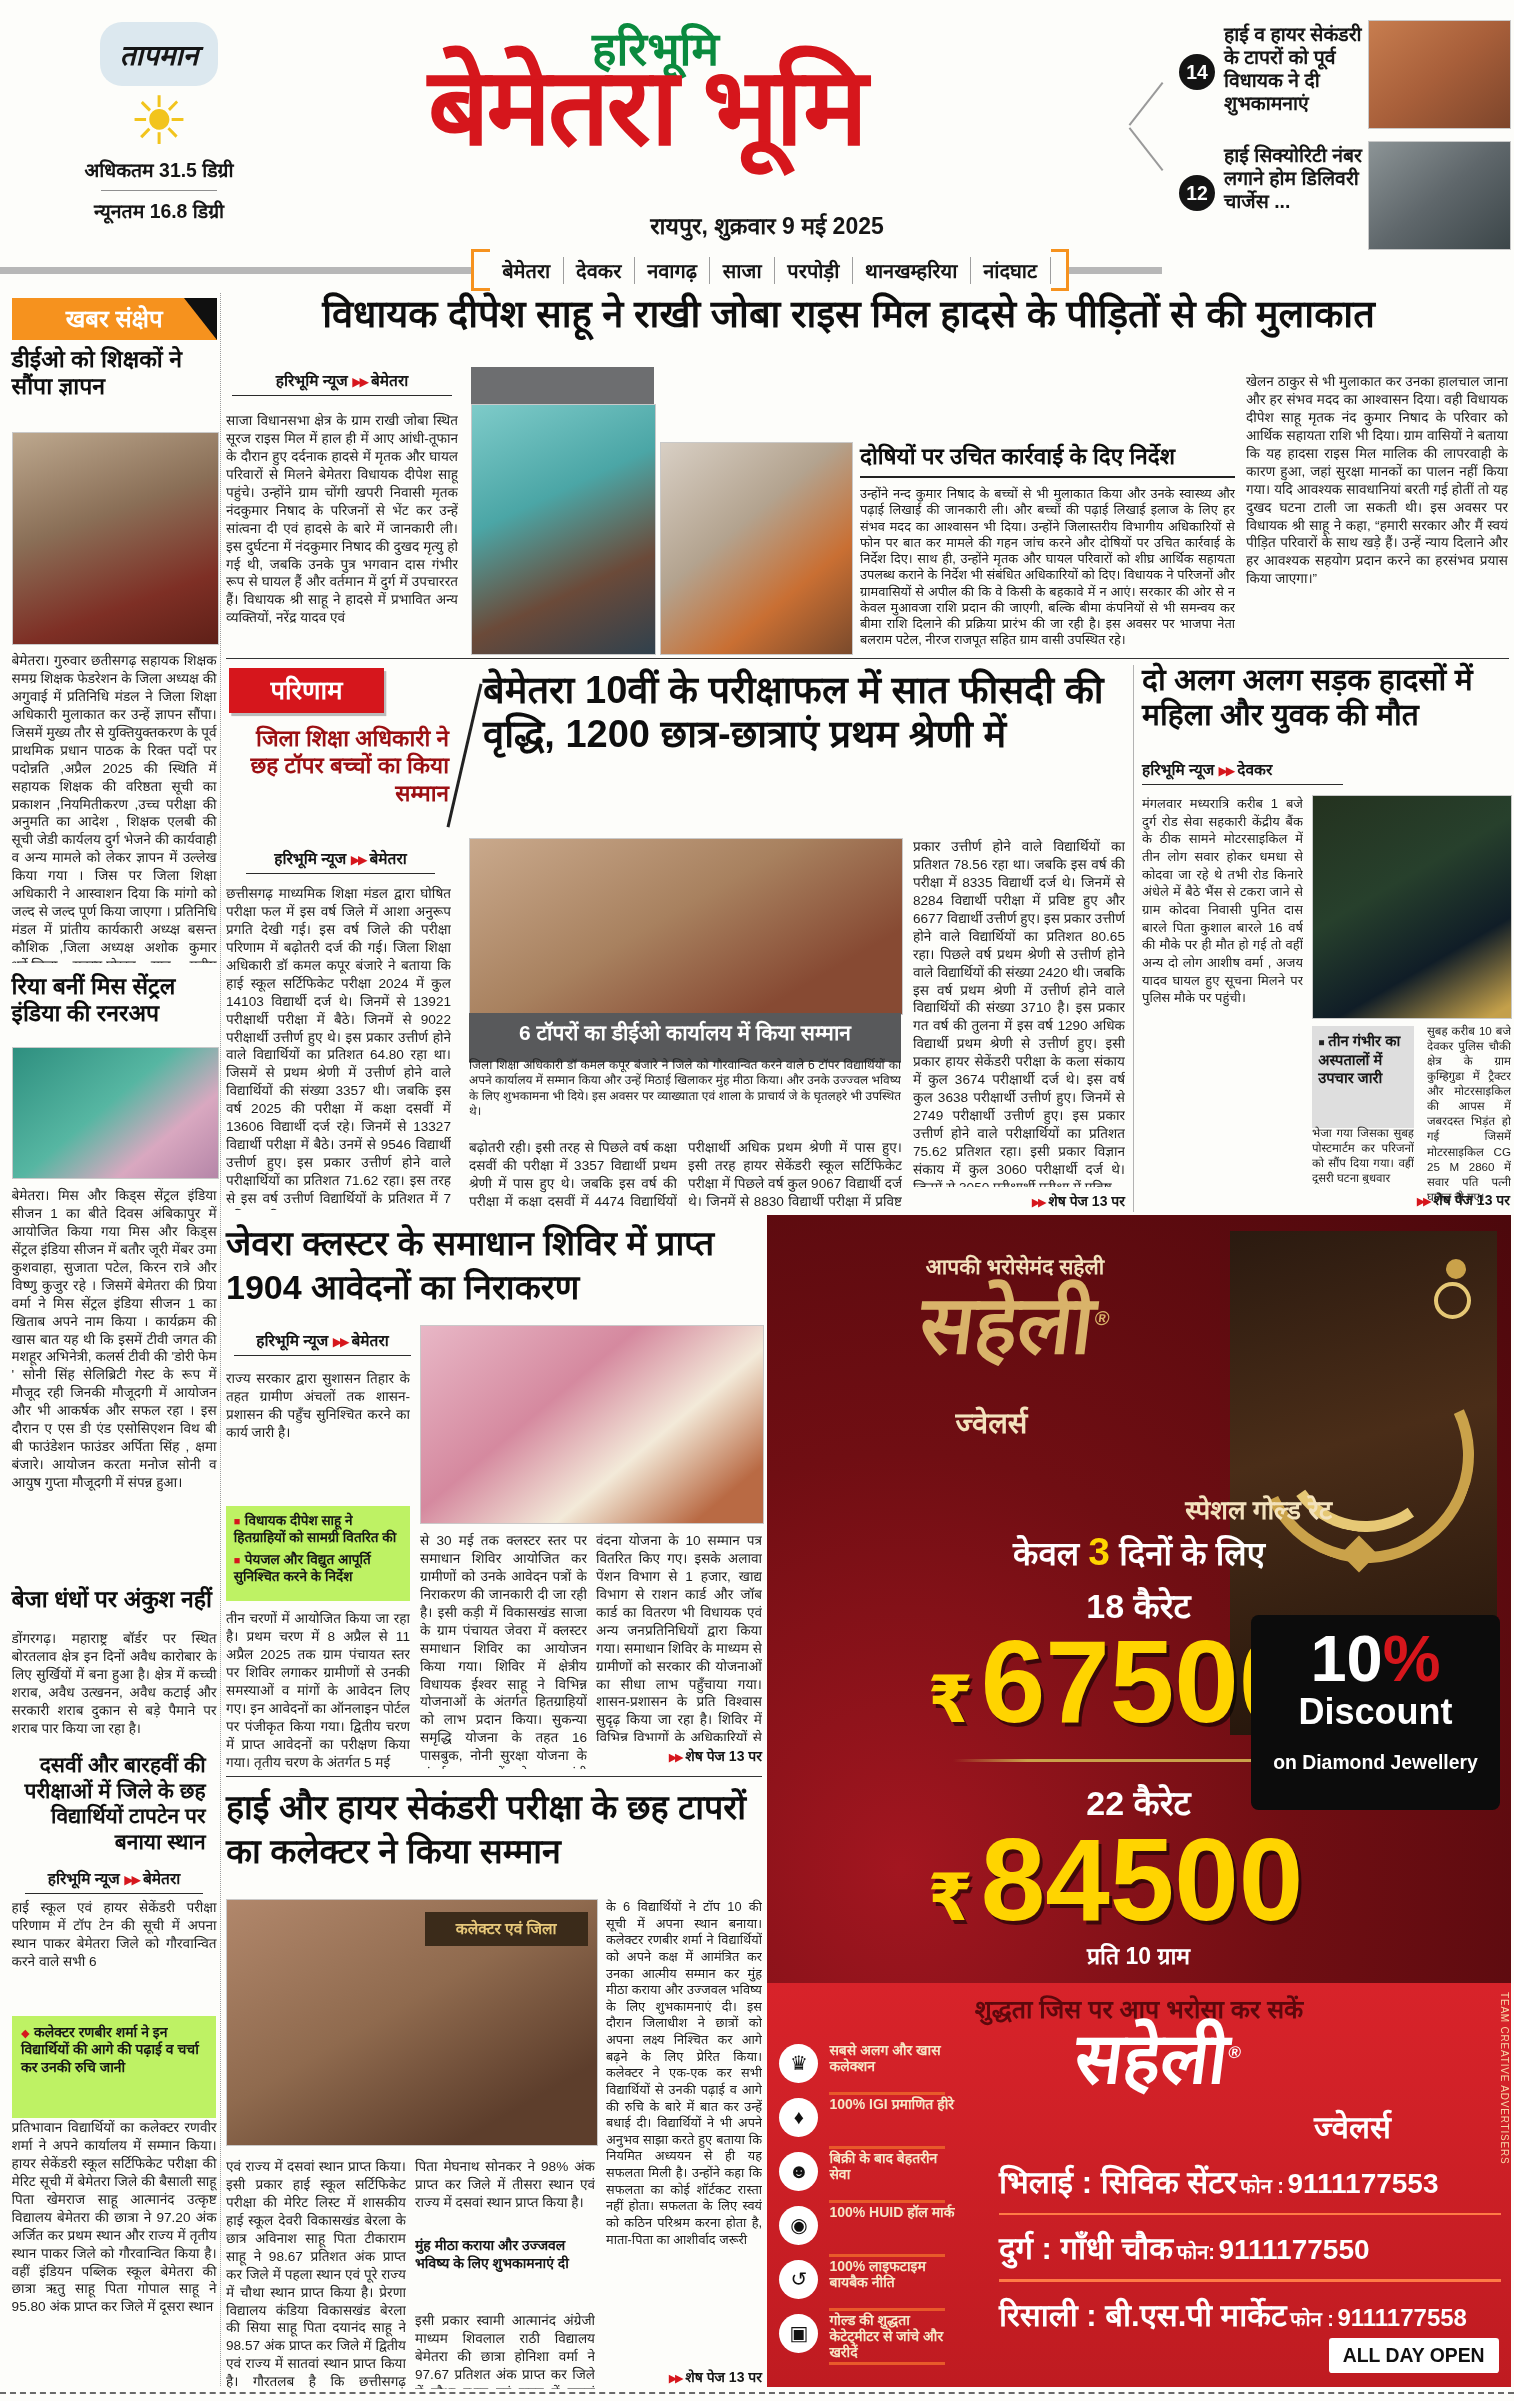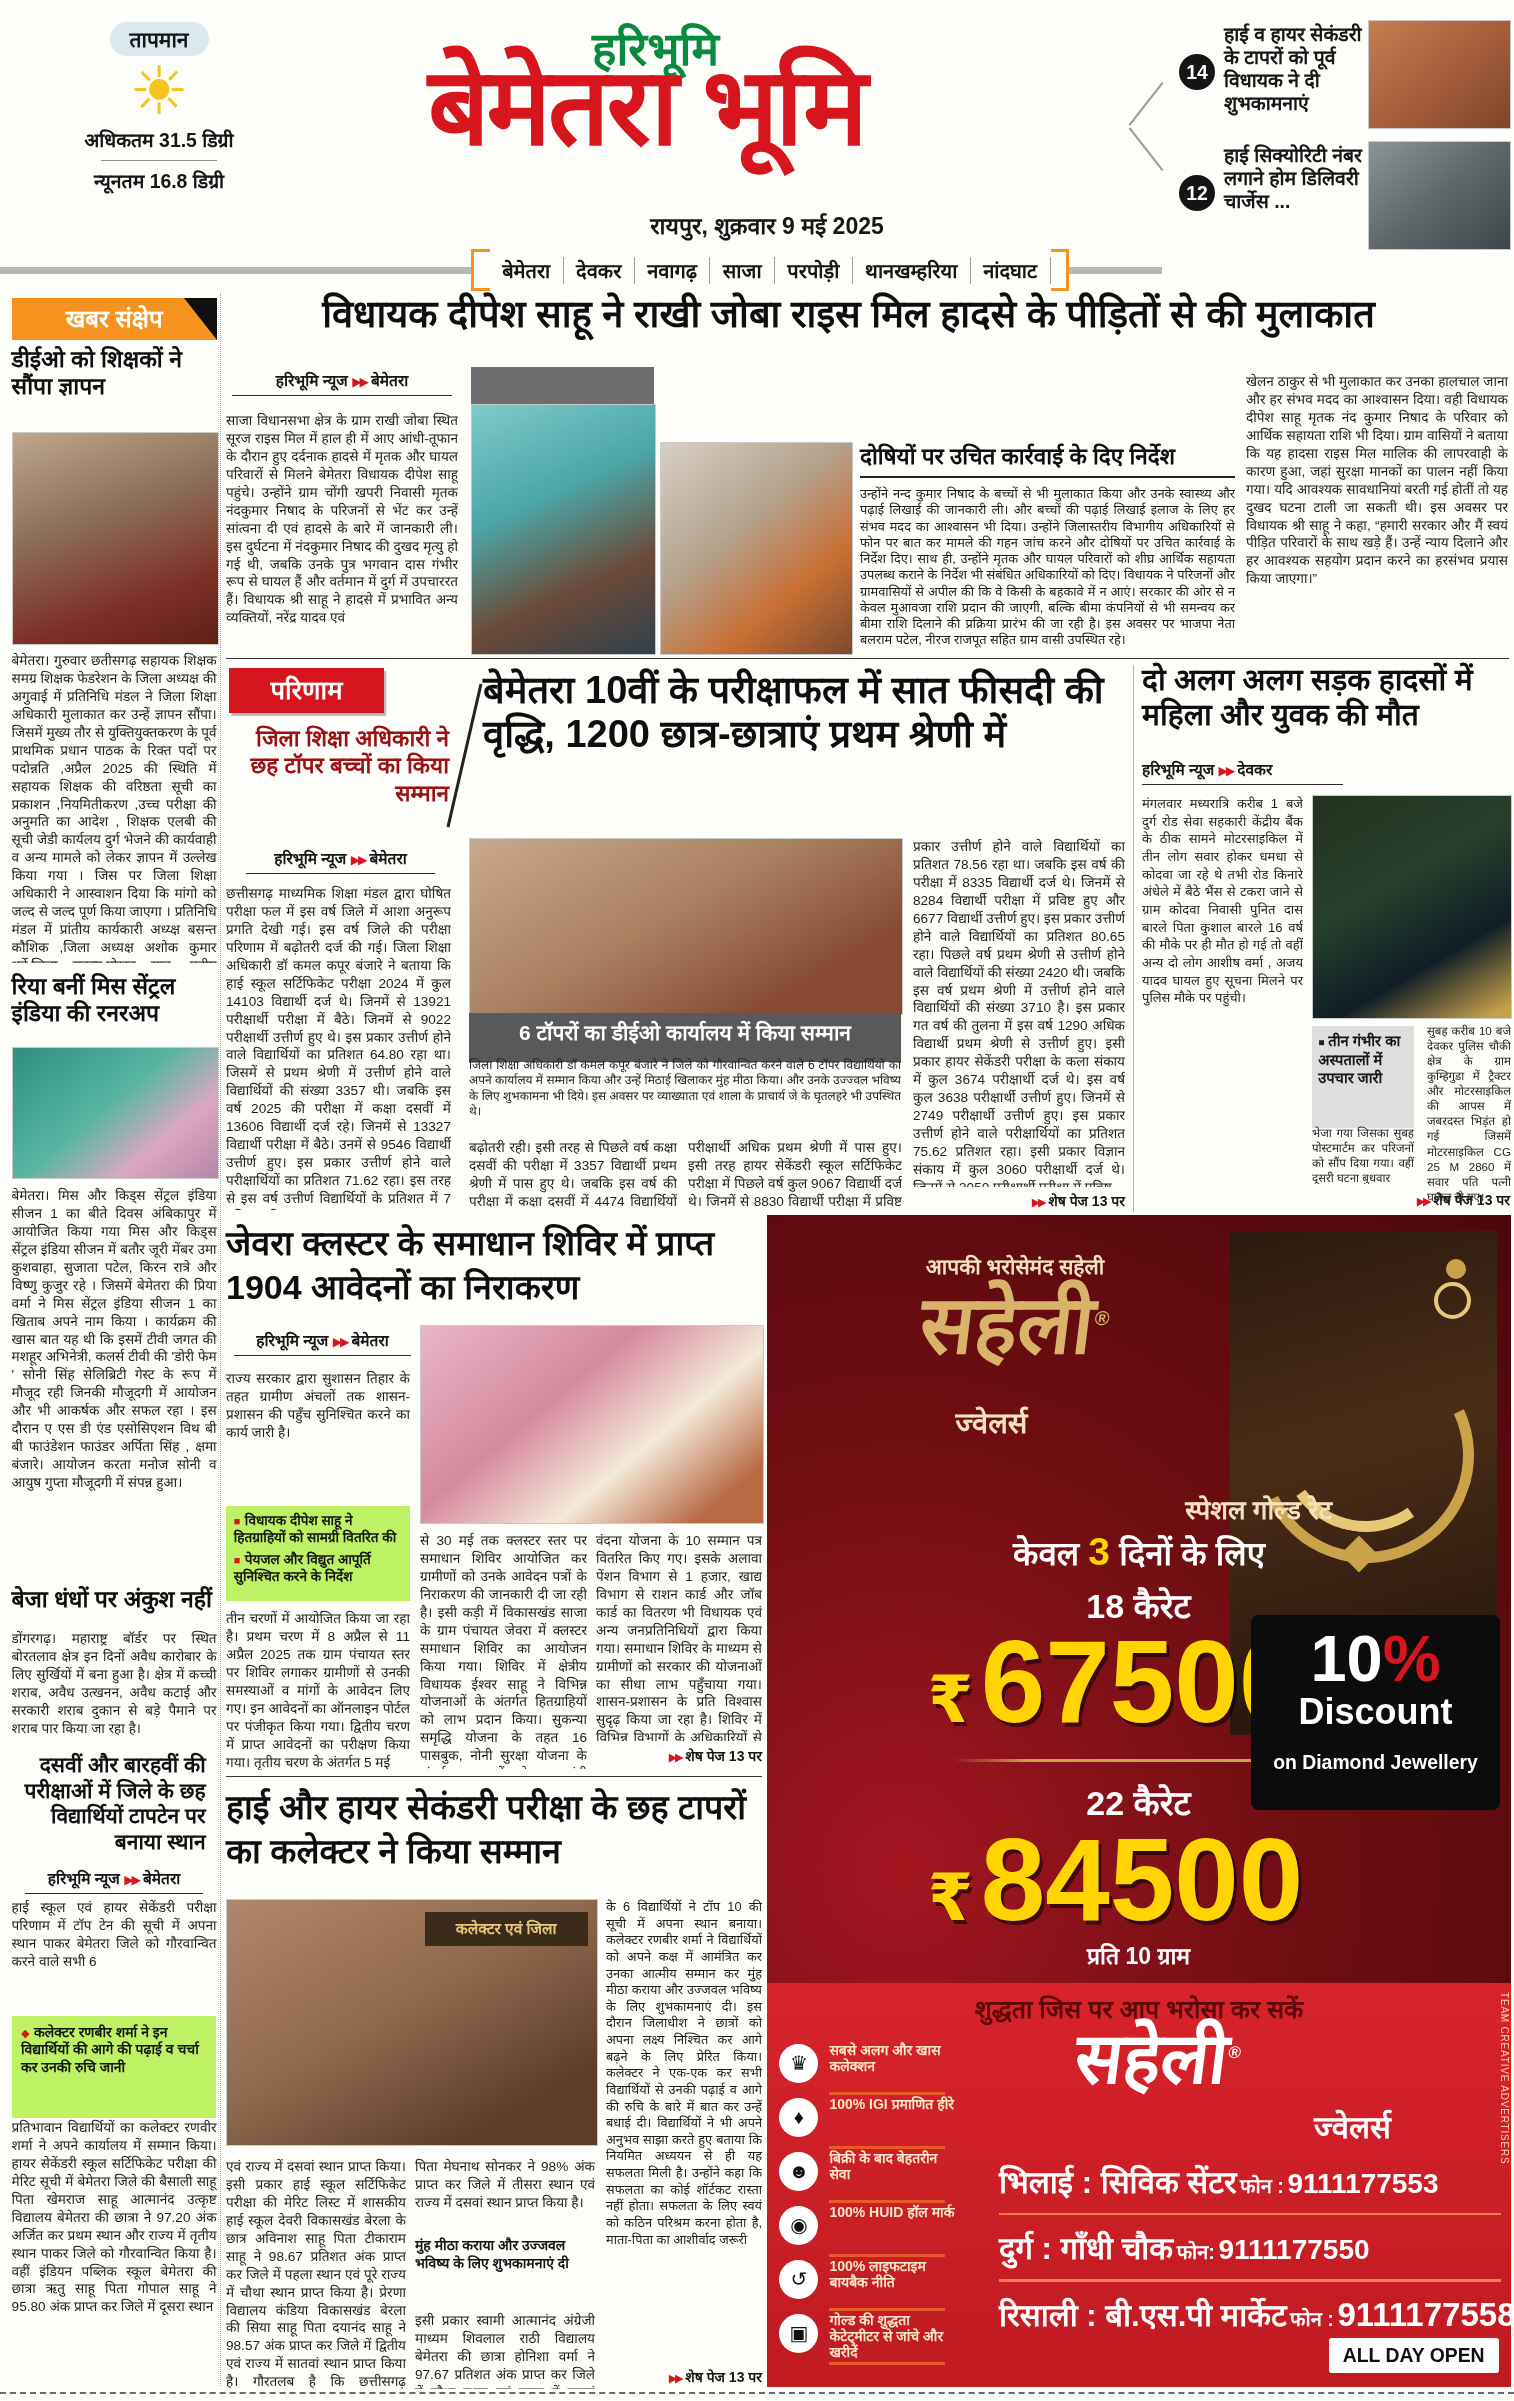--- a/index.html
+++ b/index.html
@@ -58,21 +58,21 @@
   .storerow{color:#fff;font-weight:800;white-space:nowrap;}
   .storediv{height:2.3px;background:#ff7a45;}
   .neck-arc{position:absolute;border-radius:50%;border:11px solid transparent;}
 </style>
 </head>
 <body>
 
 <div id="page">
 
   <div class="abs" style="left:70px;top:22px;width:178px;text-align:center;">
-    <div style="display:inline-block;padding:3px 20px;background:#dce8ef;border-radius:22px;font-weight:800;font-size:21px;">तापमान</div>
+    <div style="display:inline-block;padding:13px 20px;background:#dce8ef;border-radius:22px;font-weight:800;font-size:28px;font-style:italic;">तापमान</div>
     <div style="font-size:67px;line-height:1.05;color:#f2c41d;">☀</div>
     <div style="font-size:19.4px;font-weight:bold;">अधिकतम 31.5 डिग्री</div>
     <div style="height:0.8px;background:#8f8f8f;width:116px;margin:6.2px auto;"></div>
     <div style="font-size:19.4px;font-weight:bold;">न्यूनतम 16.8 डिग्री</div>
   </div>
 
   <div class="abs" style="left:592px;top:15.5px;font-size:46px;font-weight:800;color:#0a8a3e;">हरिभूमि</div>
   <div class="abs" style="left:428px;top:50px;width:682px;font-size:108px;font-weight:800;color:#d6161c;line-height:1.05;letter-spacing:-3.1px;">बेमेतरा भूमि</div>
   <div class="abs" style="left:434px;top:209px;width:666px;text-align:center;font-size:23px;font-weight:800;">रायपुर, शुक्रवार 9 मई 2025</div>
 
@@ -330,21 +330,21 @@
         <div class="storediv" style="margin:11px 0;"></div>
         <div class="storerow">
           <span style="font-size:31px;">दुर्ग : गाँधी चौक</span>
           <span style="font-size:20px;font-weight:bold;">फोन:</span>
           <span style="font-size:28px;">9111177550</span>
         </div>
         <div class="storediv" style="margin:11px 0;"></div>
         <div class="storerow">
           <span style="font-size:31px;">रिसाली : बी.एस.पी मार्केट</span>
           <span style="font-size:20px;font-weight:bold;">फोन :</span>
-          <span style="font-size:33px;">9111177558</span>
+          <span style="font-size:24px;">9111177558</span>
         </div>
       </div>
 
       <div class="abs" style="right:12.4px;top:355px;background:#fff;color:#101010;font-weight:800;font-size:19.4px;padding:6.2px 14px;border-radius:3.1px;">ALL DAY OPEN</div>
       <div class="abs" style="right:1.5px;top:9.3px;writing-mode:vertical-rl;font-size:10px;color:#f8d7a8;letter-spacing:0.8px;">TEAM CREATIVE ADVERTISERS</div>
     </div>
   </div>
 
   <div class="abs cutline" style="left:0;top:2392px;width:1514px;"></div>
 </div>

